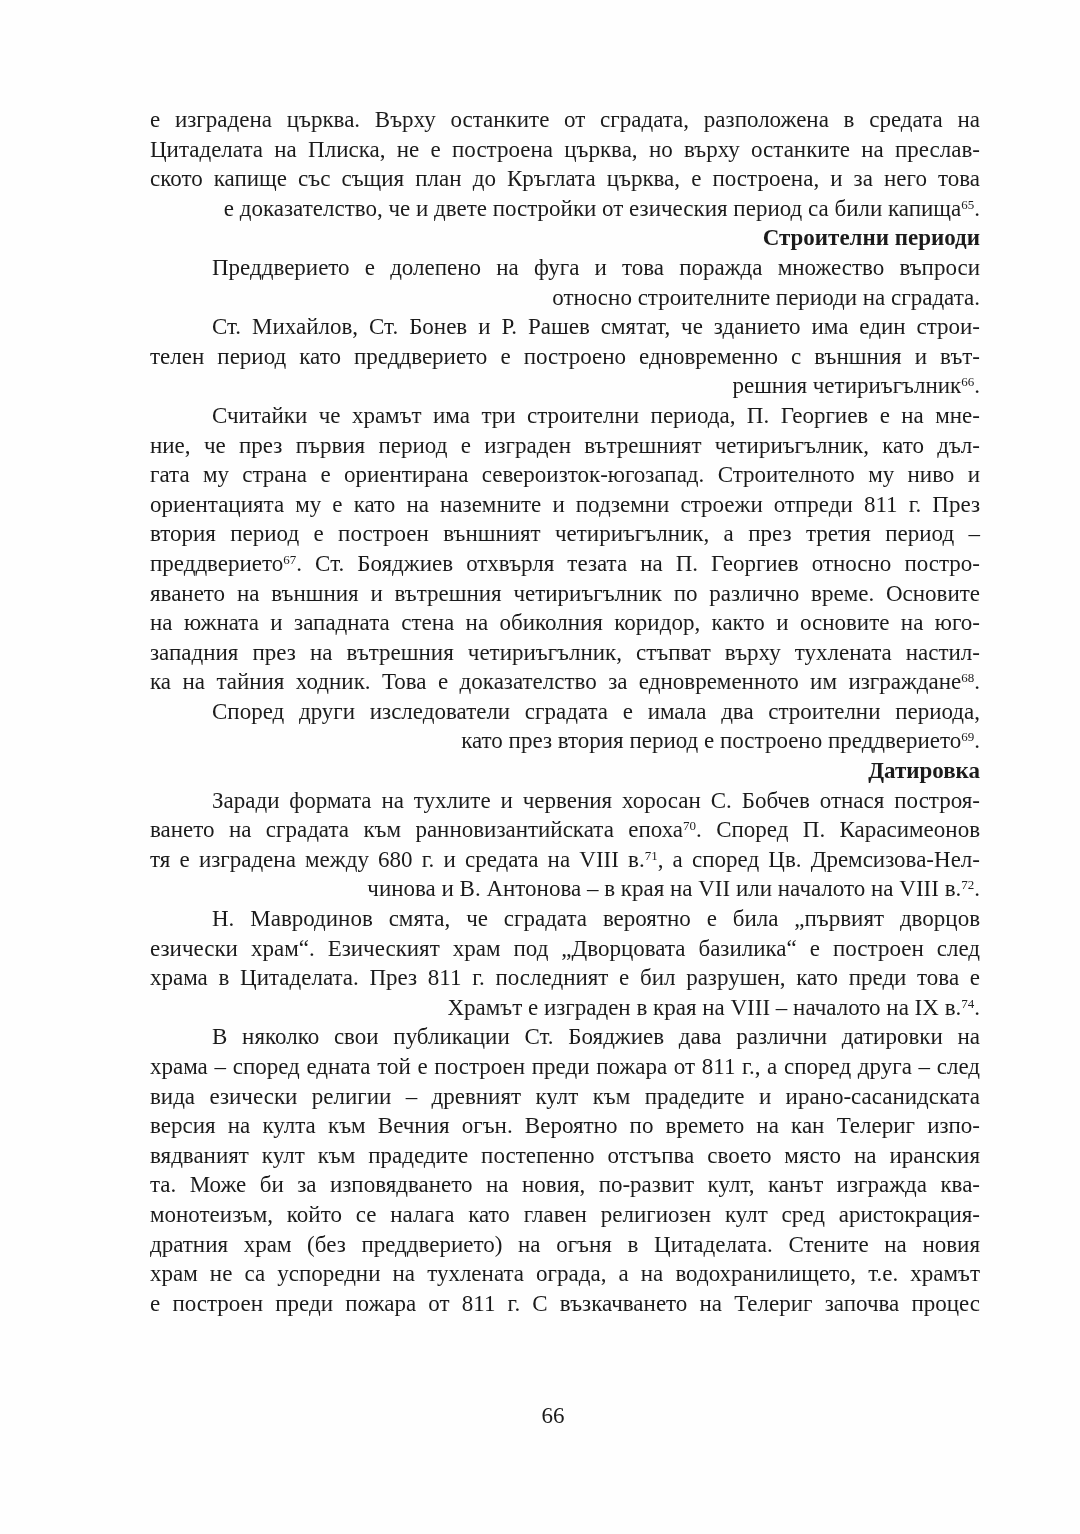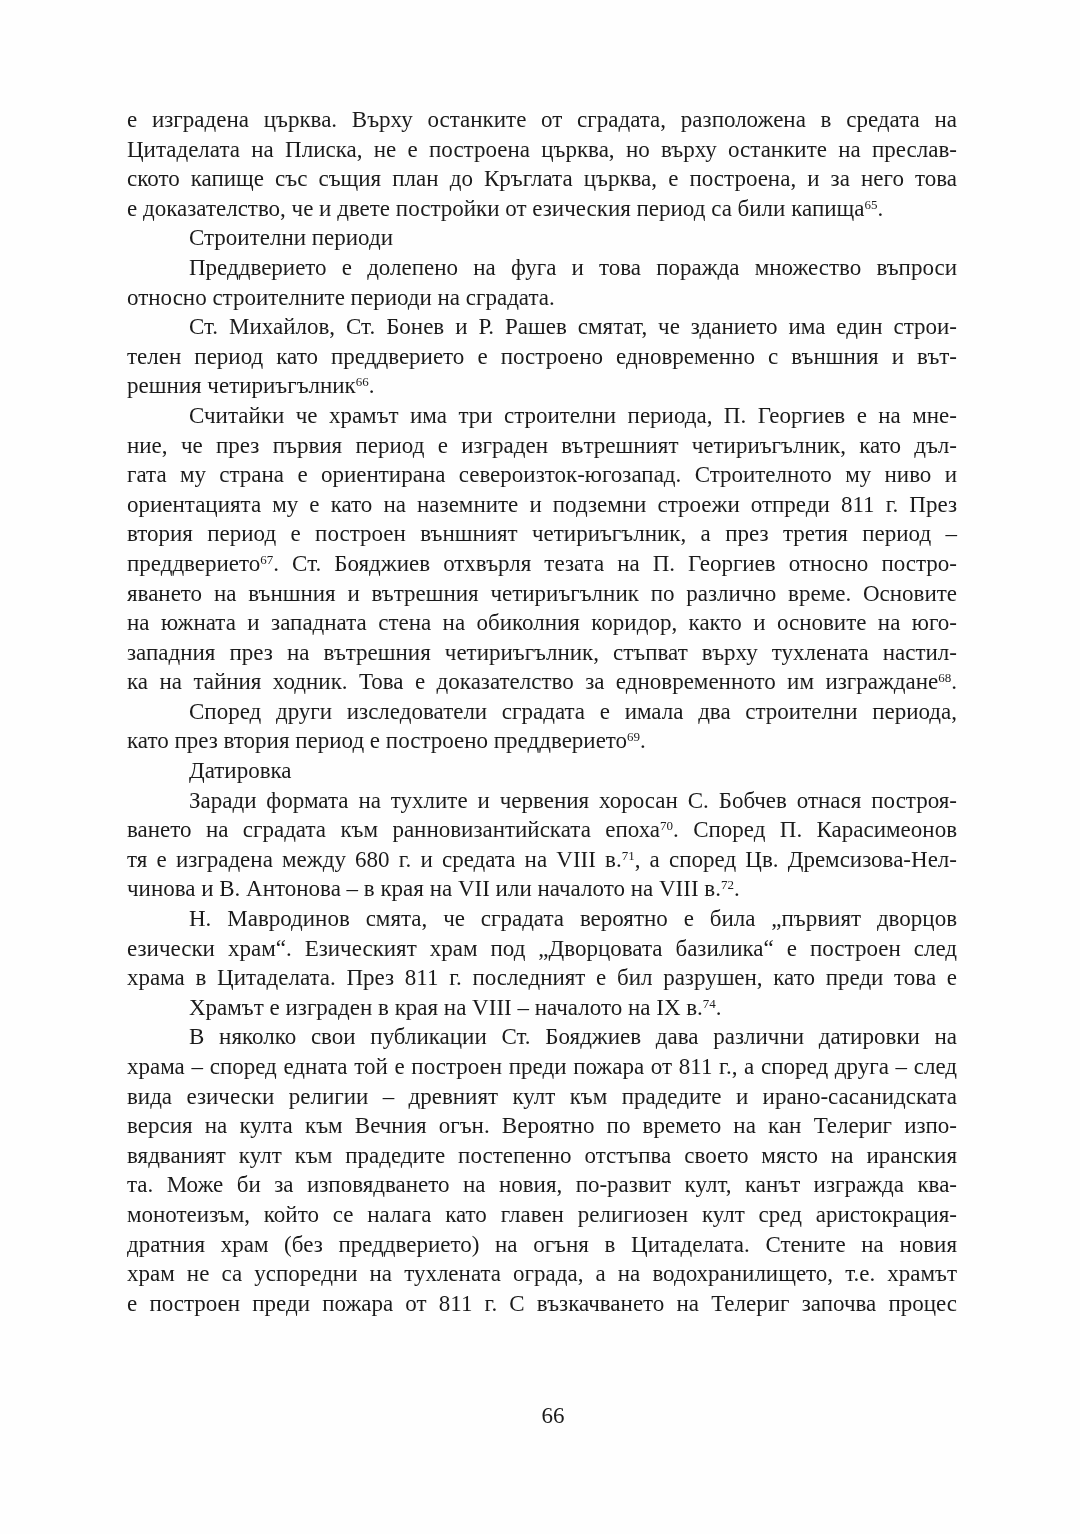--- a/index.html
+++ b/index.html
@@ -15,30 +15,30 @@
   }
   .page {
     position: absolute;
     left: 0; top: 0;
     width: 1080px;
     height: 1534px;
     background: #fefefe;
   }
   .textblock {
     position: absolute;
-    left: 127px;
+    left: 150px;
     top: 105px;
     width: 830px;
     color: #1b1b1b;
     font-size: 23px;
     line-height: 29.6px;
   }
   .para { margin: 0; }
-  .para.heading .line { font-weight: normal; }
-  .line { text-align: left; }
+  .para.heading .line { font-weight: bold; }
+  .line { text-align: right; }
   .line.just {
     text-align: justify;
     text-align-last: justify;
   }
   .line.indent { text-indent: 62px; }
   sup {
     font-size: 13px;
     line-height: 0;
     vertical-align: 7px;
     letter-spacing: 0;

